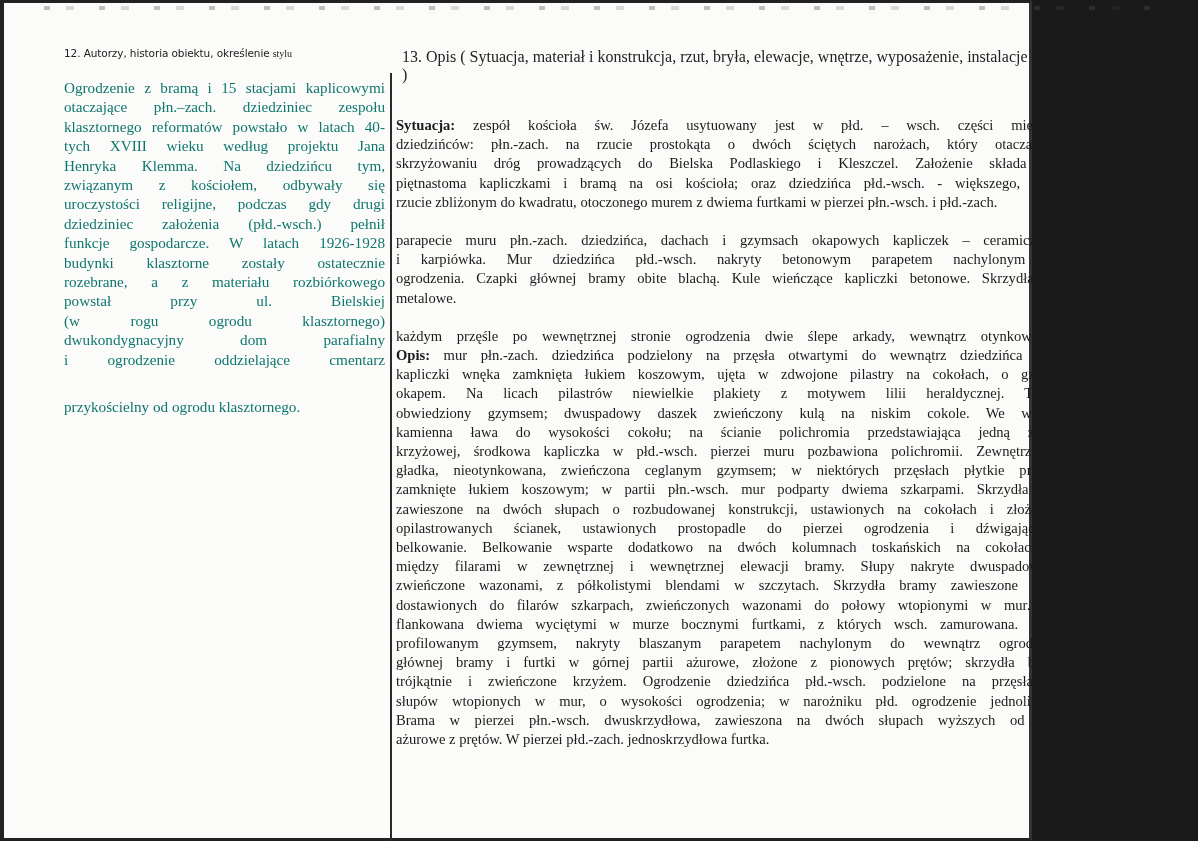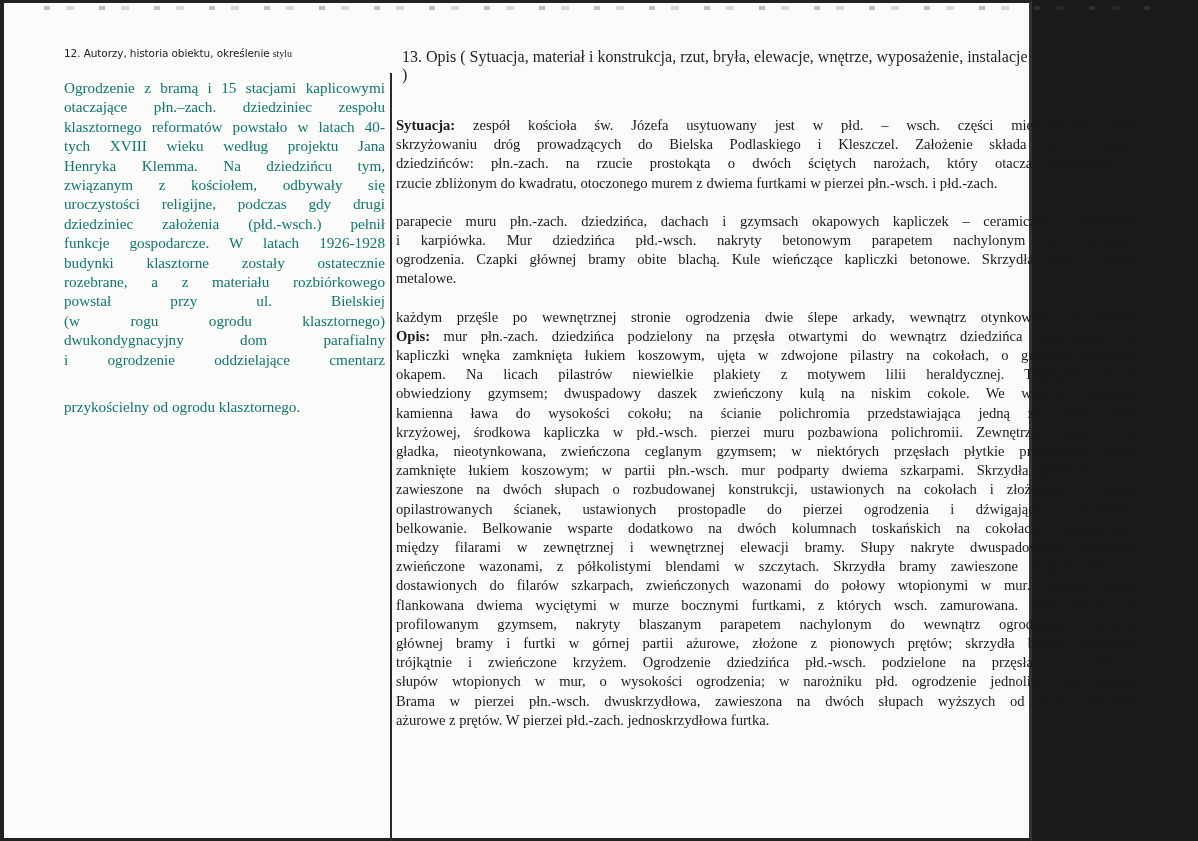--- a/index.html
+++ b/index.html
@@ -139,22 +139,23 @@
     <span class="line">powstał przy ul. Bielskiej</span>
     <span class="line">(w rogu ogrodu klasztornego)</span>
     <span class="line">dwukondygnacyjny dom parafialny</span>
     <span class="line">i ogrodzenie oddzielające cmentarz</span>
     <span class="line last">przykościelny od ogrodu klasztornego.</span>
   </div>
 
   <div class="right-col">
     <div class="para">
       <span class="line"><span class="label">Sytuacja:</span><span> zespół kościoła św. Józefa usytuowany jest w płd. – wsch. części miejscowości, przy</span></span>
+      <span class="line">dziedzińców: płn.-zach. na rzucie prostokąta o dwóch ściętych narożach, który otacza ogrodzenie z</span>
       <span class="line">skrzyżowaniu dróg prowadzących do Bielska Podlaskiego i Kleszczel. Założenie składa się z dwóch</span>
-      <span class="line">dziedzińców: płn.-zach. na rzucie prostokąta o dwóch ściętych narożach, który otacza ogrodzenie z</span>
+      <span class="line it-mixed">piętnastoma kapliczkami i bramą na osi kościoła; oraz dziedzińca płd.-wsch. - większego, o nieregularnym</span>
       <span class="line last">rzucie zbliżonym do kwadratu, otoczonego murem z dwiema furtkami w pierzei płn.-wsch. i płd.-zach.</span>
     </div>
 
     <div class="para">
       <span class="line">parapecie muru płn.-zach. dziedzińca, dachach i gzymsach okapowych kapliczek – ceramiczna; holenderska</span>
       <span class="line">i karpiówka. Mur dziedzińca płd.-wsch. nakryty betonowym parapetem nachylonym do wewnątrz</span>
       <span class="line">ogrodzenia. Czapki głównej bramy obite blachą. Kule wieńczące kapliczki betonowe. Skrzydła bram i furtek</span>
       <span class="line last">metalowe.</span>
     </div>
 

